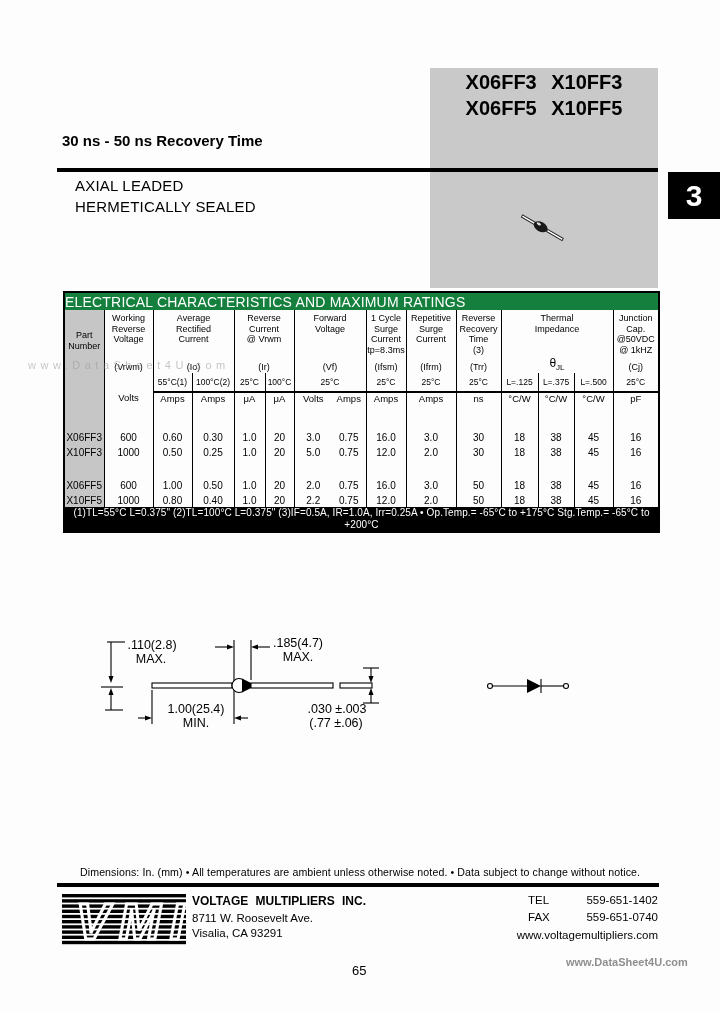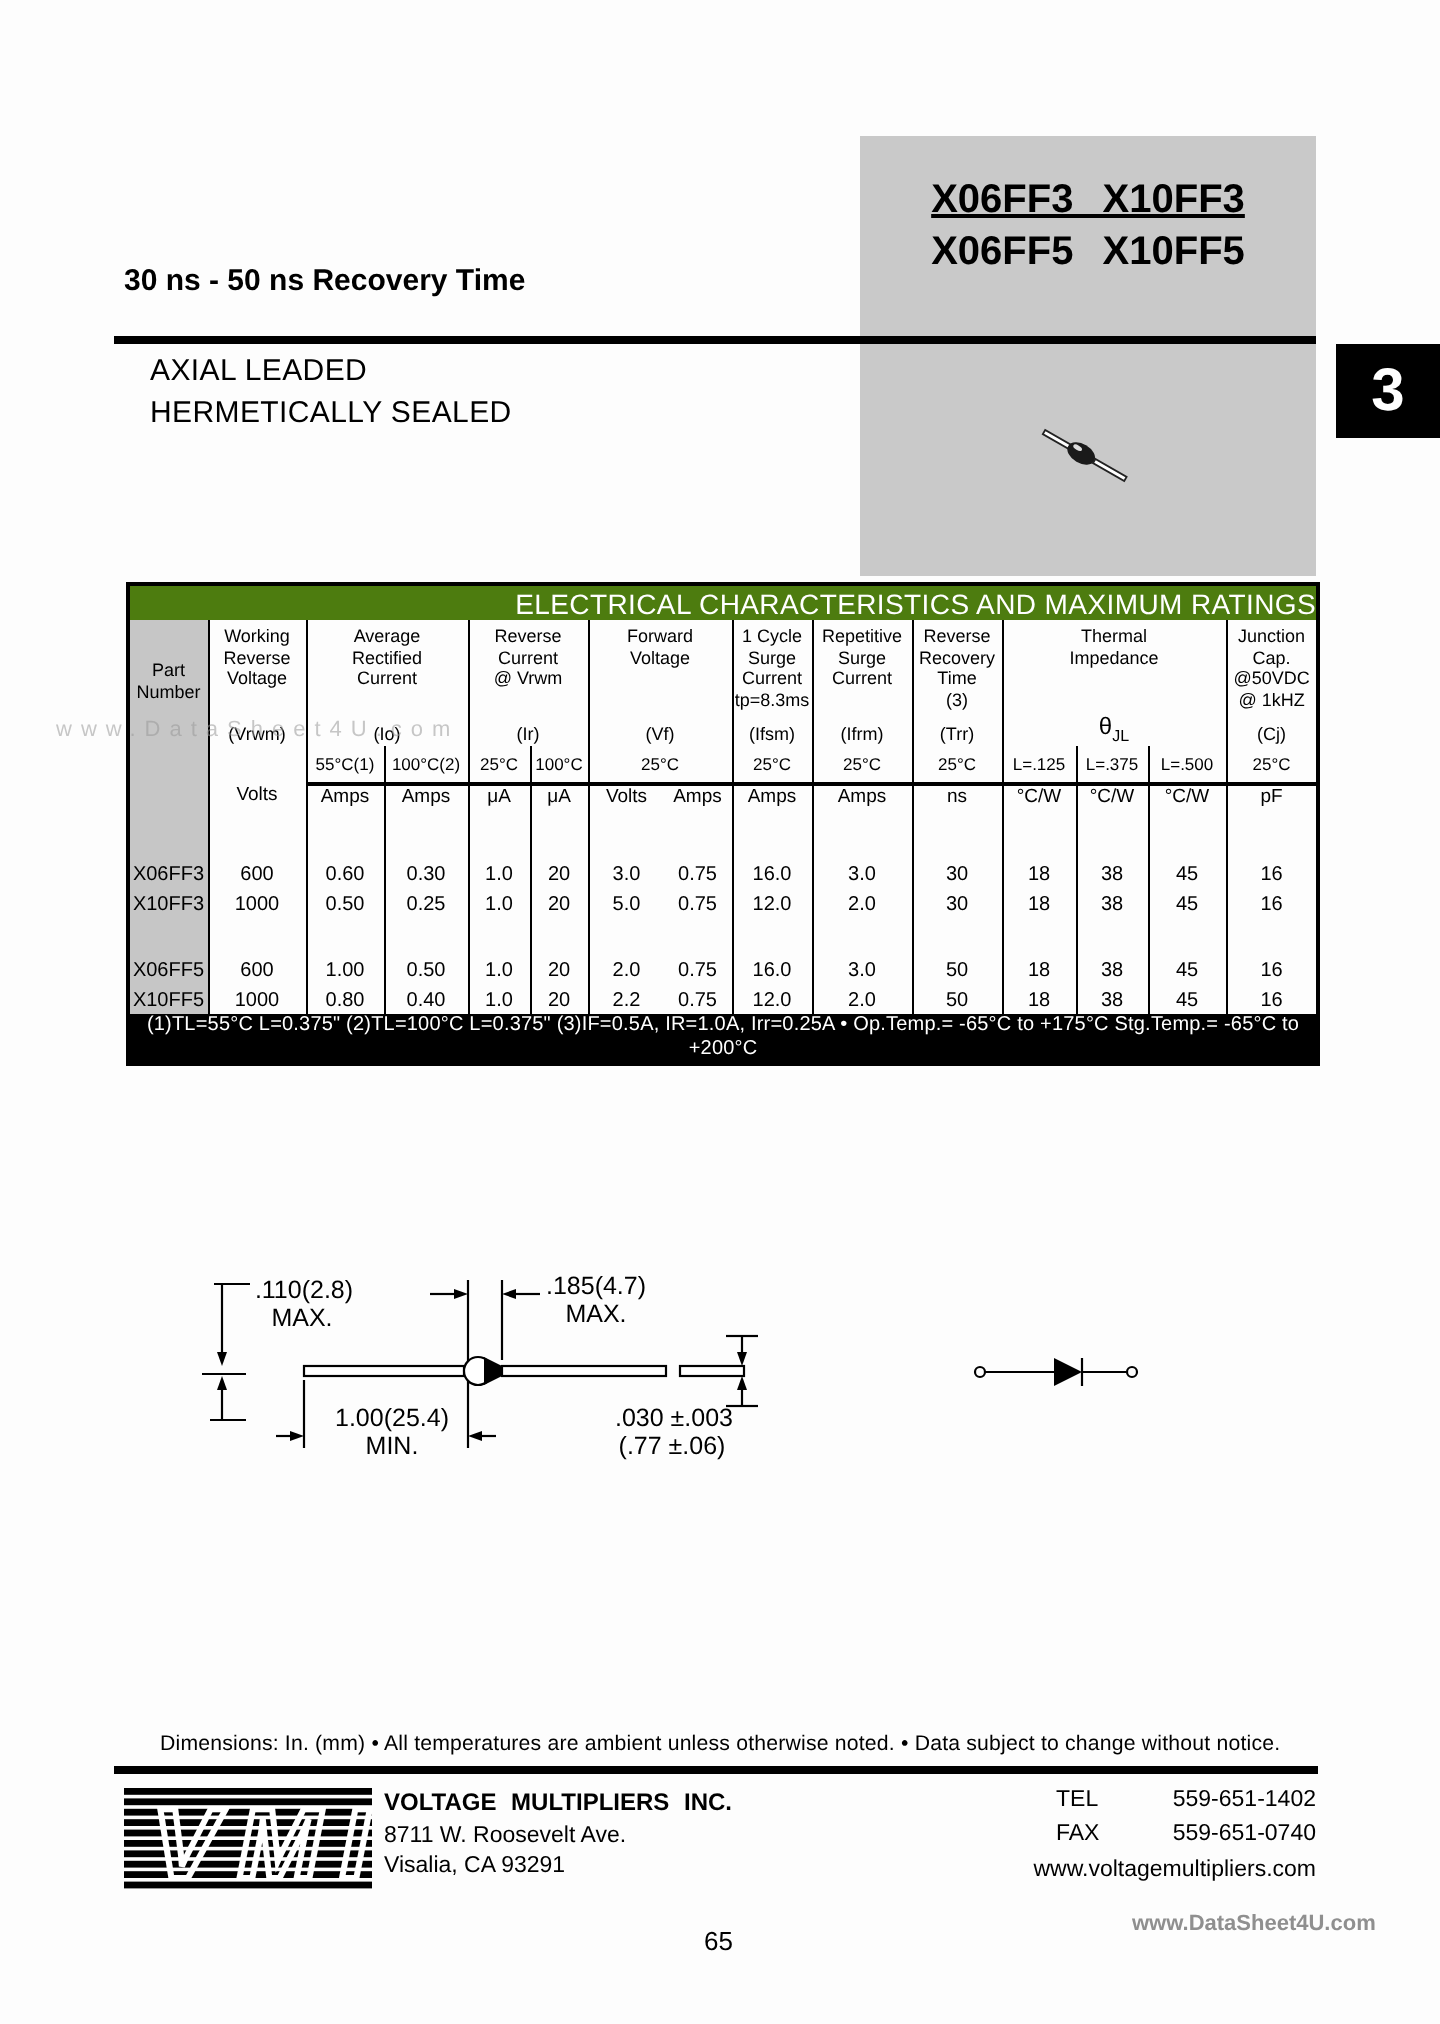--- a/index.html
+++ b/index.html
@@ -4,31 +4,31 @@
 <style>
   html,body{margin:0;padding:0;background:#f4f4f4;}
   .page{position:relative;width:720px;height:1012px;background:#fdfdfd;overflow:hidden;
         font-family:"Liberation Sans", sans-serif;color:#000;}
   
   .doc-title{position:absolute;left:62px;top:74px;font-size:20px;font-weight:bold;letter-spacing:.2px;}
   .doc-sub1{position:absolute;left:62px;top:111px;font-size:15px;font-weight:bold;}
   .doc-sub2{position:absolute;left:62px;top:132px;font-size:15px;font-weight:bold;}
   .gray-box{position:absolute;left:430px;top:68px;width:228px;height:220px;background:#c9c9c9;}
   .pn{margin-top:0;text-align:center;font-size:20px;font-weight:bold;line-height:26px;word-spacing:9px;}
-  .gray-box .pn:first-child{padding-top:19px;text-decoration:underline;}
+  .gray-box .pn:first-child{padding-top:1px;}
   .rule-top{position:absolute;left:57px;top:168px;width:601px;height:4px;background:#000;}
   .features{position:absolute;left:75px;top:175px;font-size:15px;line-height:21px;letter-spacing:.2px;}
   .tab3{position:absolute;left:668px;top:172px;width:52px;height:47px;background:#000;color:#fff;
         font-size:30px;font-weight:bold;display:flex;align-items:center;justify-content:center;}
   .diode-photo{position:absolute;left:514px;top:206px;}
   
   table.ratings{position:absolute;left:63px;top:291px;width:595px;border-collapse:collapse;
         table-layout:fixed;border:2px solid #000;}
   table.ratings th,table.ratings td{padding:0;font-weight:normal;}
-  .ttl{background:#4d7c0f;color:#fff;font-size:14px;font-weight:bold;height:17px;text-align:right;letter-spacing:.2px;}
+  .ttl{background:#15803d;color:#fff;font-size:14px;font-weight:bold;height:17px;text-align:left;letter-spacing:.2px;}
   .part-h{background:#c6c6c6;vertical-align:top;}
   .part-h .hname{padding-top:20px;}
   .hn{vertical-align:top;}
   .hwrap{height:63px;display:flex;flex-direction:column;justify-content:space-between;align-items:center;
         padding-top:3px;box-sizing:border-box;}
   .hname{font-size:9px;line-height:10.5px;white-space:pre-line;text-align:center;}
   .hsym{font-size:9px;padding-bottom:1px;text-align:center;}
   .hsym.theta{font-size:12px;}
   .hsym.theta sub{font-size:8px;}
   .hc{font-size:8.5px;height:18px;border-bottom:2px solid #000;vertical-align:middle;}

